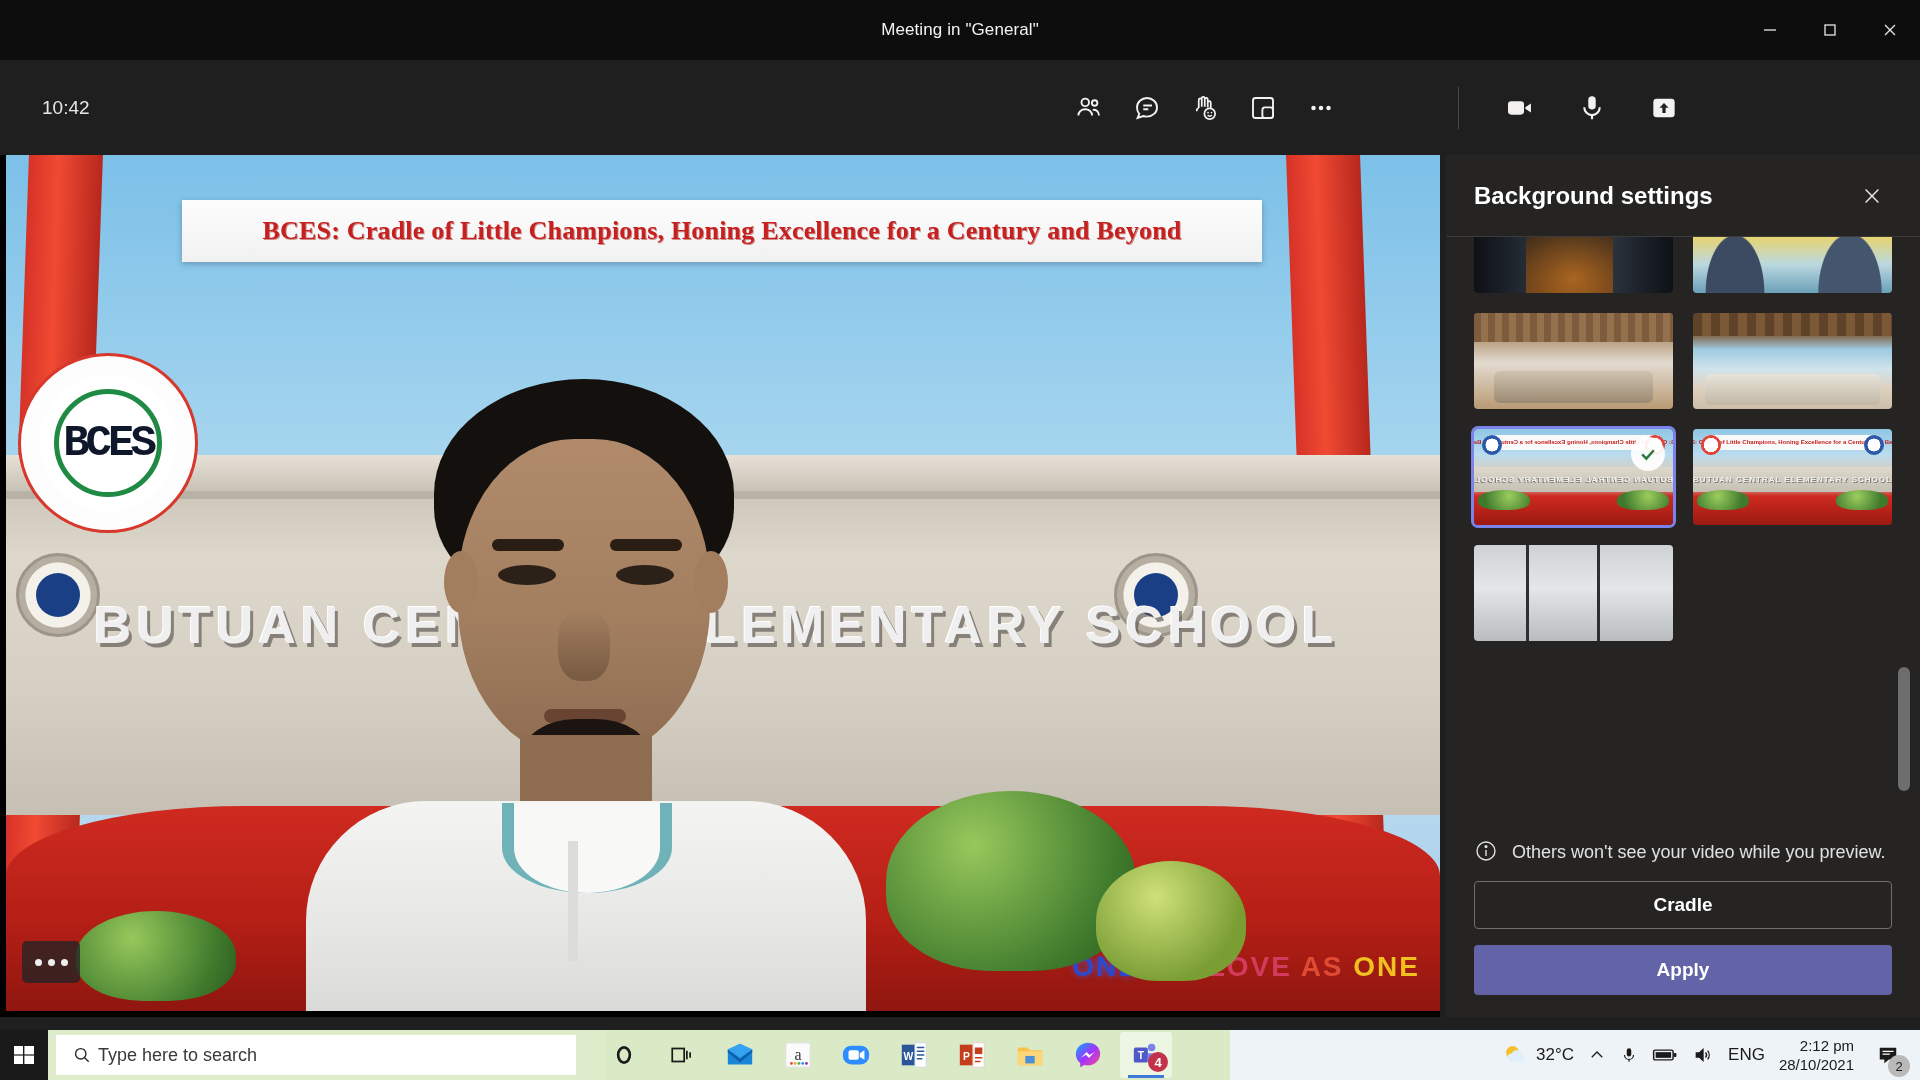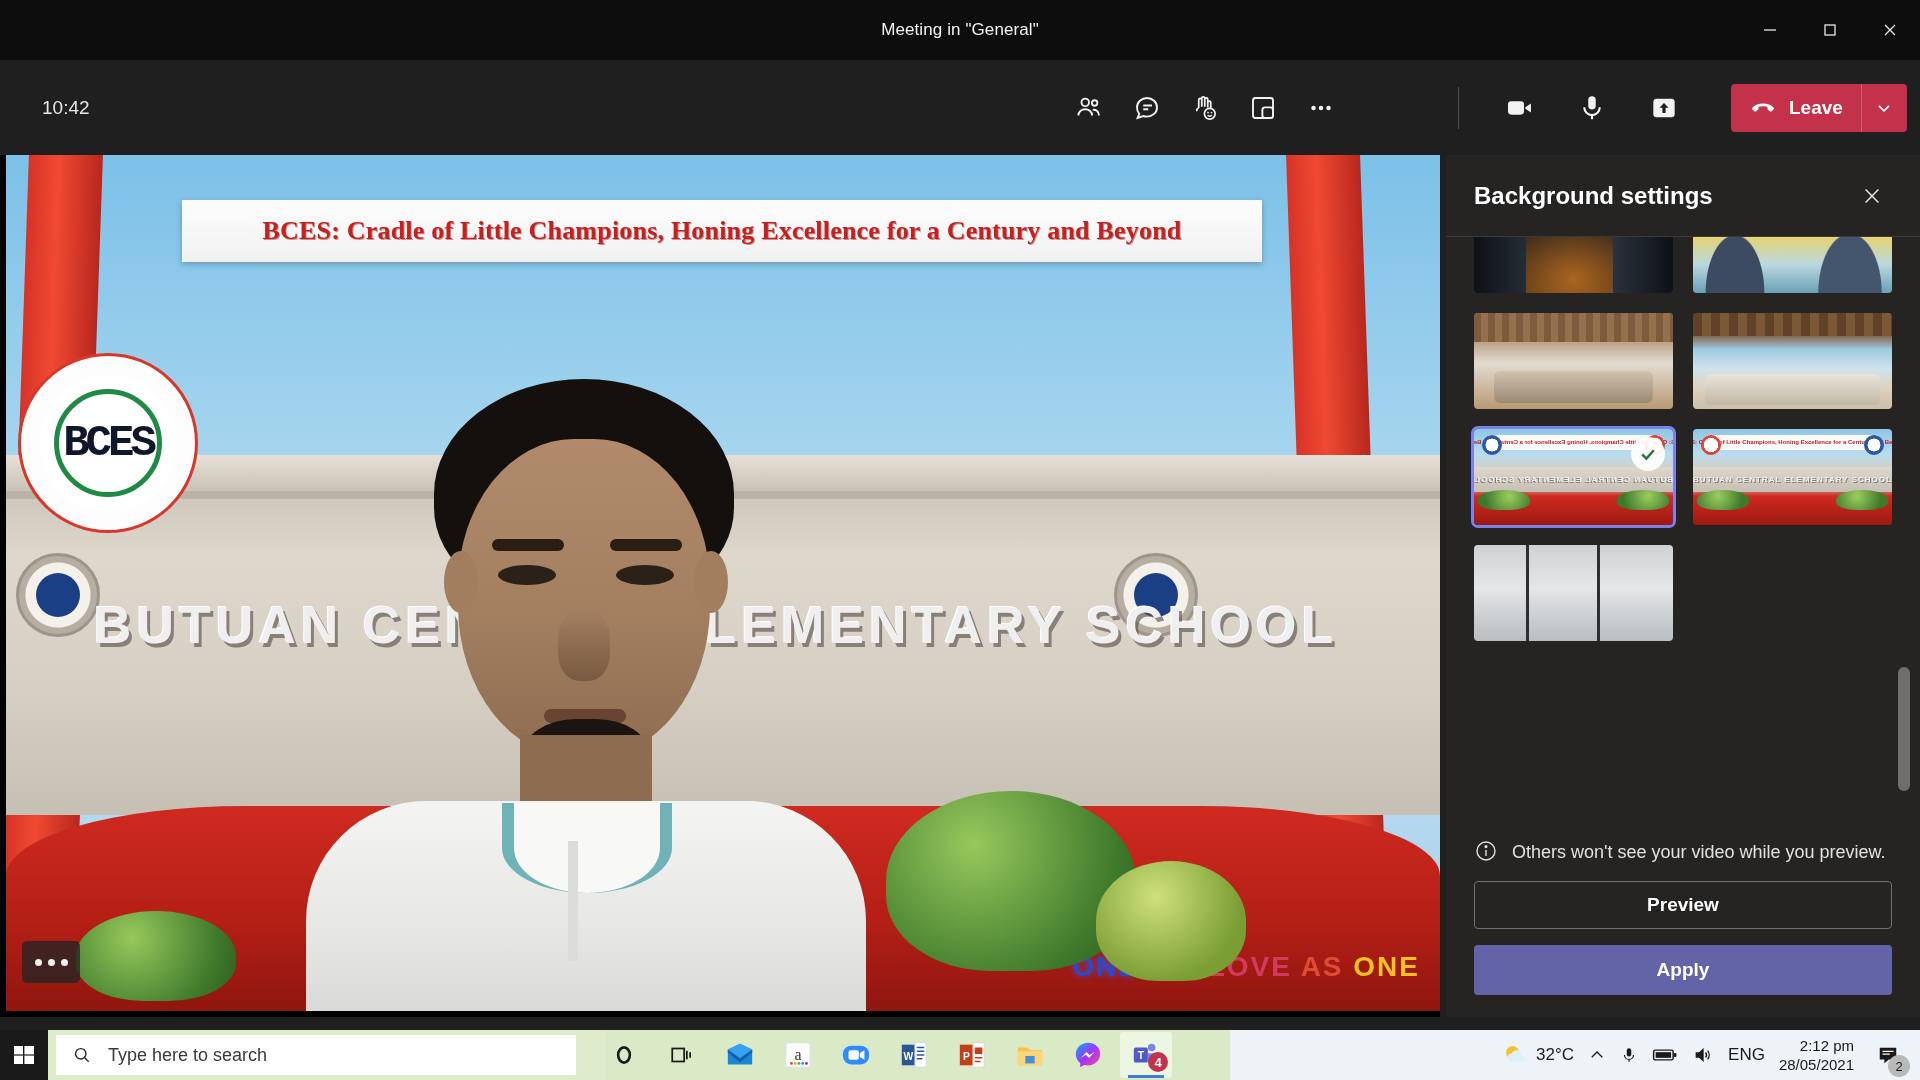--- a/index.html
+++ b/index.html
@@ -424,21 +424,21 @@
     width: 1920px; height: 50px;
     background: linear-gradient(90deg,#1a1a1a 0 24px, #dfeccb 24px 605px, #dbeac6 605px 1230px, #eef3f7 1230px 100%);
     display: flex; align-items: center;
   }
   .start-btn {
     width: 48px; height: 50px; display: flex; align-items: center; justify-content: center;
     cursor: pointer; background: #1a1a1a;
   }
   .search-box {
     margin-left: 8px; width: 520px; height: 40px;
-    background: #fff; display: flex; align-items: center; gap: 16px;
+    background: #fff; display: flex; align-items: center; gap: 6px;
     padding: 0 16px; cursor: text;
   }
   .search-ph { color: #3a3a3a; font-size: 18px; }
   .tb-icons { display: flex; align-items: center; gap: 6px; margin-left: 22px; }
   .tb-icon {
     width: 52px; height: 46px; display: flex; align-items: center; justify-content: center;
     cursor: pointer; position: relative; border-radius: 3px;
   }
   .tb-icon.active { background: rgba(255,255,255,.5); }
   .tb-icon.active::after {
@@ -552,33 +552,20 @@
           <rect x="9.2" y="3.2" width="5.6" height="10" rx="2.8" fill="#f3f2f1" stroke="none"></rect>
           <path d="M6.2 11.5a5.8 5.8 0 0011.6 0"></path>
             <path d="M12 17.3V20.4"></path>
         </svg>
       </div>
       <div class="tb-btn">
         <svg width="32" height="32" viewBox="0 0 24 24">
           <rect x="4" y="5" width="16" height="14" rx="2.5" fill="#f3f2f1"></rect>
           <path d="M12 8.2l3.4 3.6h-2.2v4h-2.4v-4H8.6z" fill="#1f1f1f"></path>
         </svg>
-      </div>
-      <div class="leave-btn" style="background:#c4314b">
-        <div class="leave-main">
-          <svg width="28" height="28" viewBox="0 0 24 24" fill="#fff">
-            <path d="M12 8.2c-3.6 0-6.9 1.3-9 3.3-.5.5-.5 1.3 0 1.8l1.5 1.4c.5.5 1.3.5 1.8 0l1.6-1.5c.3-.3.4-.6.3-1l-.2-1.1c1.2-.4 2.6-.6 4-.6s2.8.2 4 .6l-.2 1.1c-.1.4 0 .7.3 1l1.6 1.5c.5.5 1.3.5 1.8 0l1.5-1.4c.5-.5.5-1.3 0-1.8-2.1-2-5.4-3.3-9-3.3z"></path>
-          </svg>
-          <span class="leave-label">Leave</span>
-        </div>
-        <div class="leave-caret">
-          <svg width="20" height="20" viewBox="0 0 24 24" fill="none" stroke="#fff" stroke-width="2">
-            <path d="M6 9.5l6 6 6-6"></path>
-          </svg>
-        </div>
       </div>
     </div>
   </div>
 
   <div class="stage">
     <div class="video-tile">
       <div class="bg-sky"></div>
 
       <div class="pillar left"></div>
       <div class="pillar right"></div>
@@ -720,21 +707,21 @@
 
     <div class="panel-foot">
       <div class="info-row">
         <svg width="24" height="24" viewBox="0 0 24 24" fill="none" stroke="#e1e1e1" stroke-width="1.4">
           <circle cx="12" cy="12" r="9"></circle>
             <path d="M12 11v6"></path>
             <circle cx="12" cy="7.6" r=".9" fill="#e1e1e1"></circle>
         </svg>
         <span class="info-text">Others won't see your video while you preview.</span>
       </div>
-      <button class="btn-preview">Preview</button>
+      <button class="btn-preview">Cradle</button>
       <button class="btn-apply">Apply</button>
     </div>
   </div>
 
 </div>
 
 <div class="taskbar">
   <div class="start-btn">
     <svg width="24" height="24" viewBox="0 0 24 24">
       <rect x="2" y="3" width="9" height="8.4" fill="#fff"></rect>
@@ -868,21 +855,21 @@
       <svg width="22" height="20" viewBox="0 0 24 24" fill="none" stroke="#1a1a1a" stroke-width="1.6">
         <path d="M4 9.5h3.5L12 5.5v13L7.5 14.5H4z" fill="#1a1a1a"></path>
         <path d="M15 9a4.5 4.5 0 010 6M17.5 6.8a8 8 0 010 10.4"></path>
       </svg>
     </div>
     <div class="tray-item">
       <span>ENG</span>
     </div>
     <div class="tray-clock">
       <span>2:12 pm</span>
-      <span>28/05/2021</span>
+      <span>28/10/2021</span>
     </div>
     <div class="notif">
       <svg width="22" height="22" viewBox="0 0 24 24" fill="#1a1a1a">
         <path d="M3 4h18v13h-8l-5 4v-4H3z"></path>
         <path d="M6 8h12M6 11h8" stroke="#fff" stroke-width="1.4"></path>
       </svg>
       <span class="notif-count">2</span>
     </div>
   </div>
 </div>

